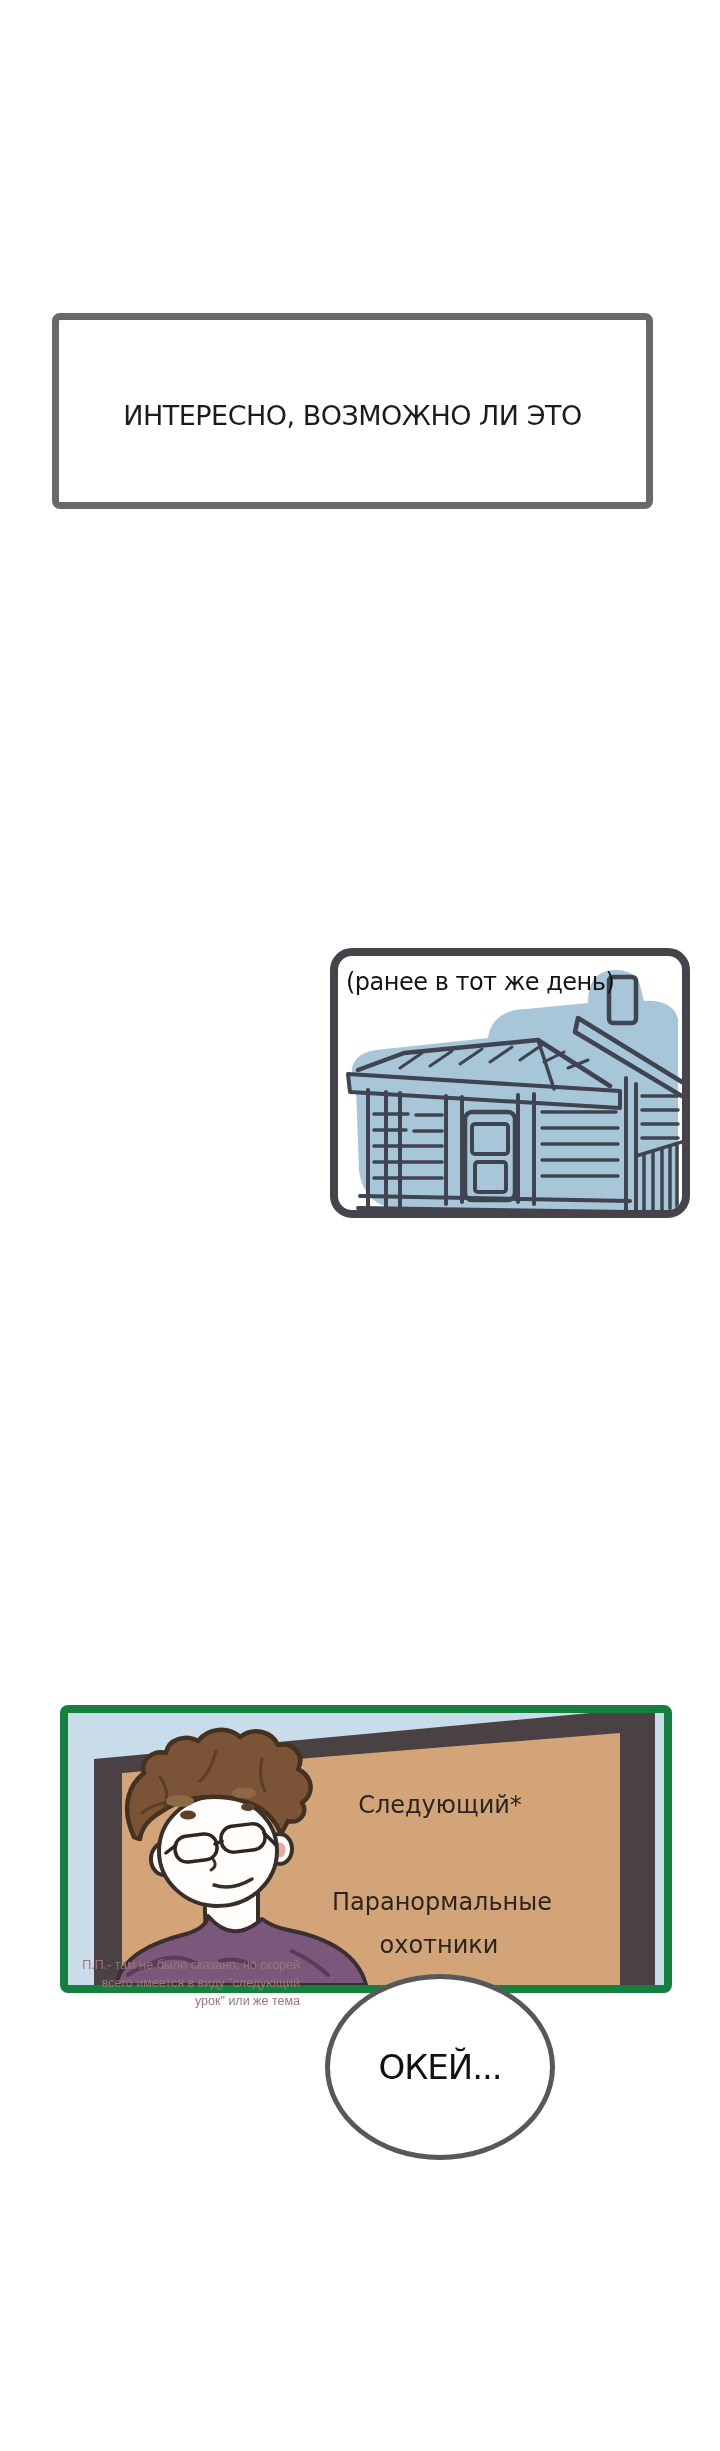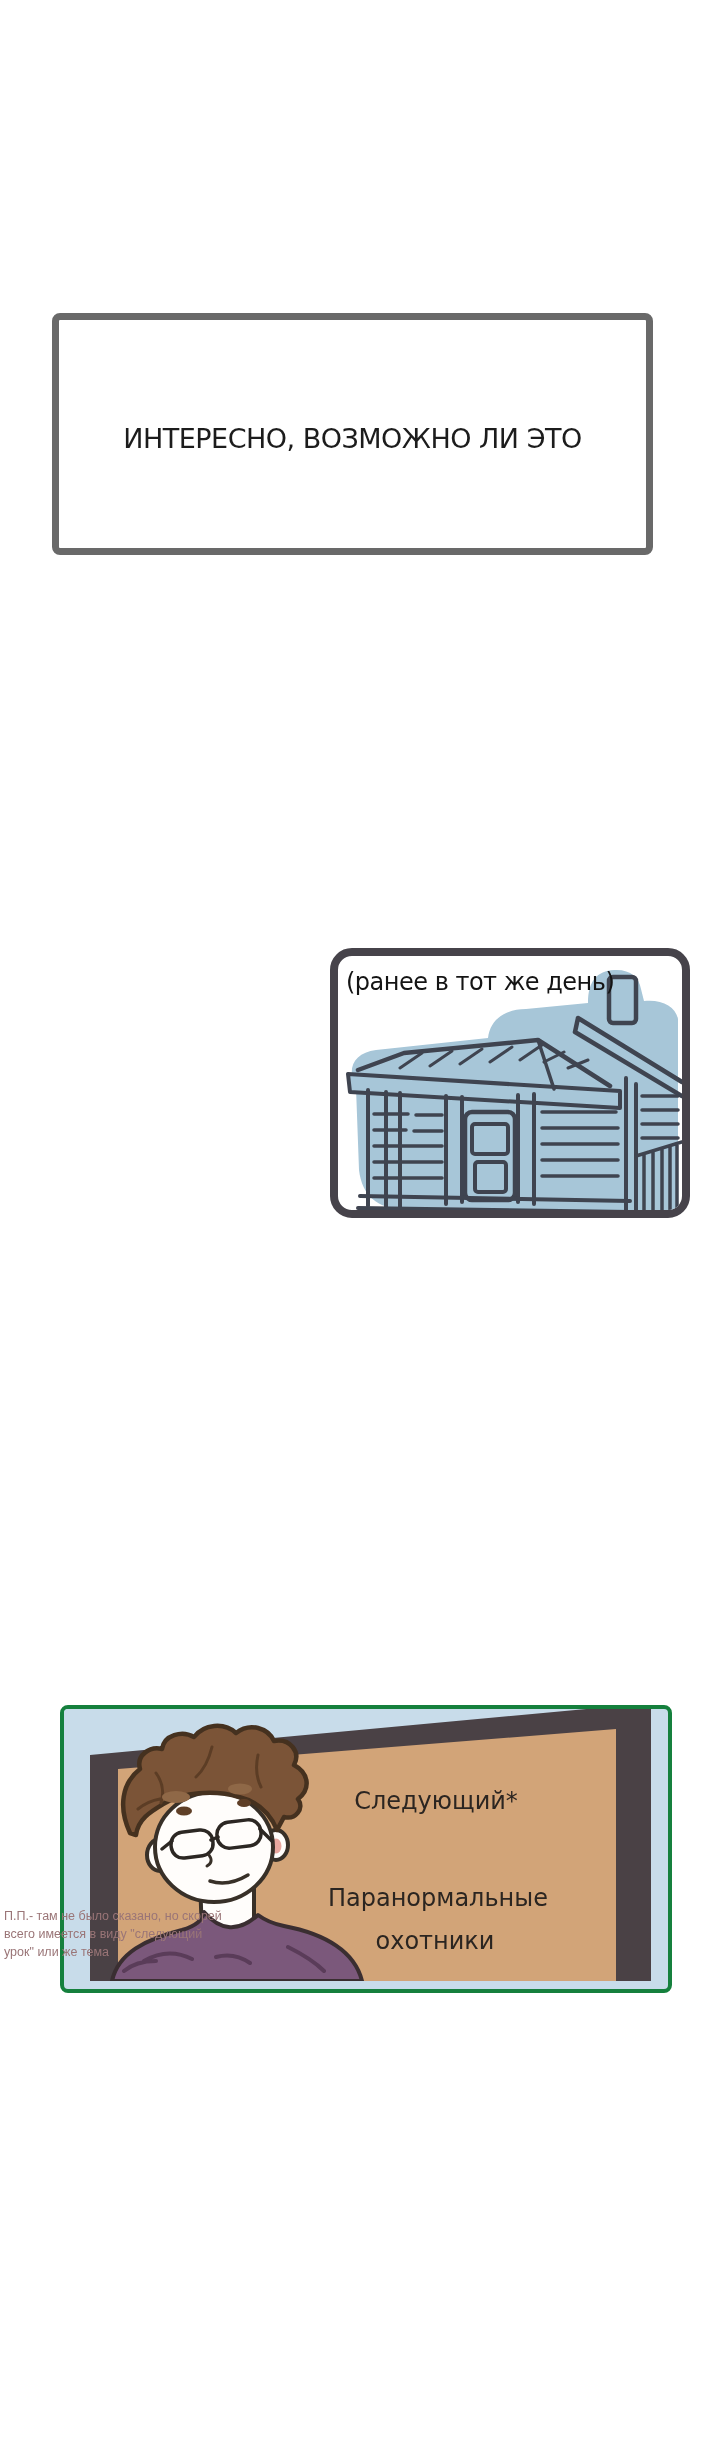--- a/index.html
+++ b/index.html
@@ -1,21 +1,21 @@
 <!DOCTYPE html>
 <html><head>
 <meta charset="utf-8">
 <style>
   html,body{margin:0;padding:0;}
   body{background:#ffffff;font-family:"DejaVu Sans",sans-serif;}
   .page{position:relative;width:720px;height:2451px;background:#ffffff;overflow:hidden;}
 
   
   .panel-thought{
-    position:absolute;left:52px;top:313px;width:601px;height:242px;
+    position:absolute;left:52px;top:313px;width:601px;height:196px;
     box-sizing:border-box;border:7px solid #696969;border-radius:8px;background:#ffffff;
     display:flex;align-items:center;justify-content:center;
   }
   .thought-text{
     text-align:center;font-size:27px;line-height:40px;color:#1c1c1c;
     letter-spacing:-0.5px;padding-top:10px;
   }
 
   
   .panel-flashback{
@@ -25,29 +25,29 @@
   }
   .panel-flashback svg{position:absolute;left:0;top:0;}
   .flashback-caption{
     position:absolute;left:8px;top:12px;font-size:24px;color:#141414;
     letter-spacing:-0.5px;white-space:nowrap;
   }
 
   
   .panel-tv{
     position:absolute;left:60px;top:1705px;width:612px;height:288px;
-    box-sizing:border-box;border:4px solid #15803d;border-radius:8px;background:#c8dcea;
+    box-sizing:border-box;border:8px solid #15803d;border-radius:8px;background:#c8dcea;
     overflow:hidden;
   }
   .panel-tv svg{position:absolute;left:0;top:0;}
   .board-text{font-family:"DejaVu Sans",sans-serif;font-size:24px;fill:#2b2521;}
 
   
   .translator-note{
-    position:absolute;left:4px;top:1907px;width:296px;text-align:left;
+    position:absolute;left:4px;top:1956px;width:296px;text-align:right;
     font-size:12.5px;line-height:18px;color:#9a7577;font-family:"Liberation Sans",sans-serif;
   }
 
   
   .speech-bubble{
     position:absolute;left:325px;top:1974px;width:230px;height:186px;
     box-sizing:border-box;border:5px solid #58585a;border-radius:50%;background:#ffffff;
     display:flex;align-items:center;justify-content:center;z-index:5;
   }
   .speech-bubble span{font-size:34px;color:#111111;letter-spacing:-1px;}
@@ -131,14 +131,17 @@
       </g>
     </svg>
   </section>
 
   <div class="translator-note">
     <div>П.П.- там не было сказано, но скорей</div>
     <div>всего имеется в виду "следующий</div>
     <div>урок" или же тема</div>
   </div>
 
+  <div class="speech-bubble">
+    <span>ОКЕЙ...</span>
+  </div>
 
 </div>
 
 </body></html>

